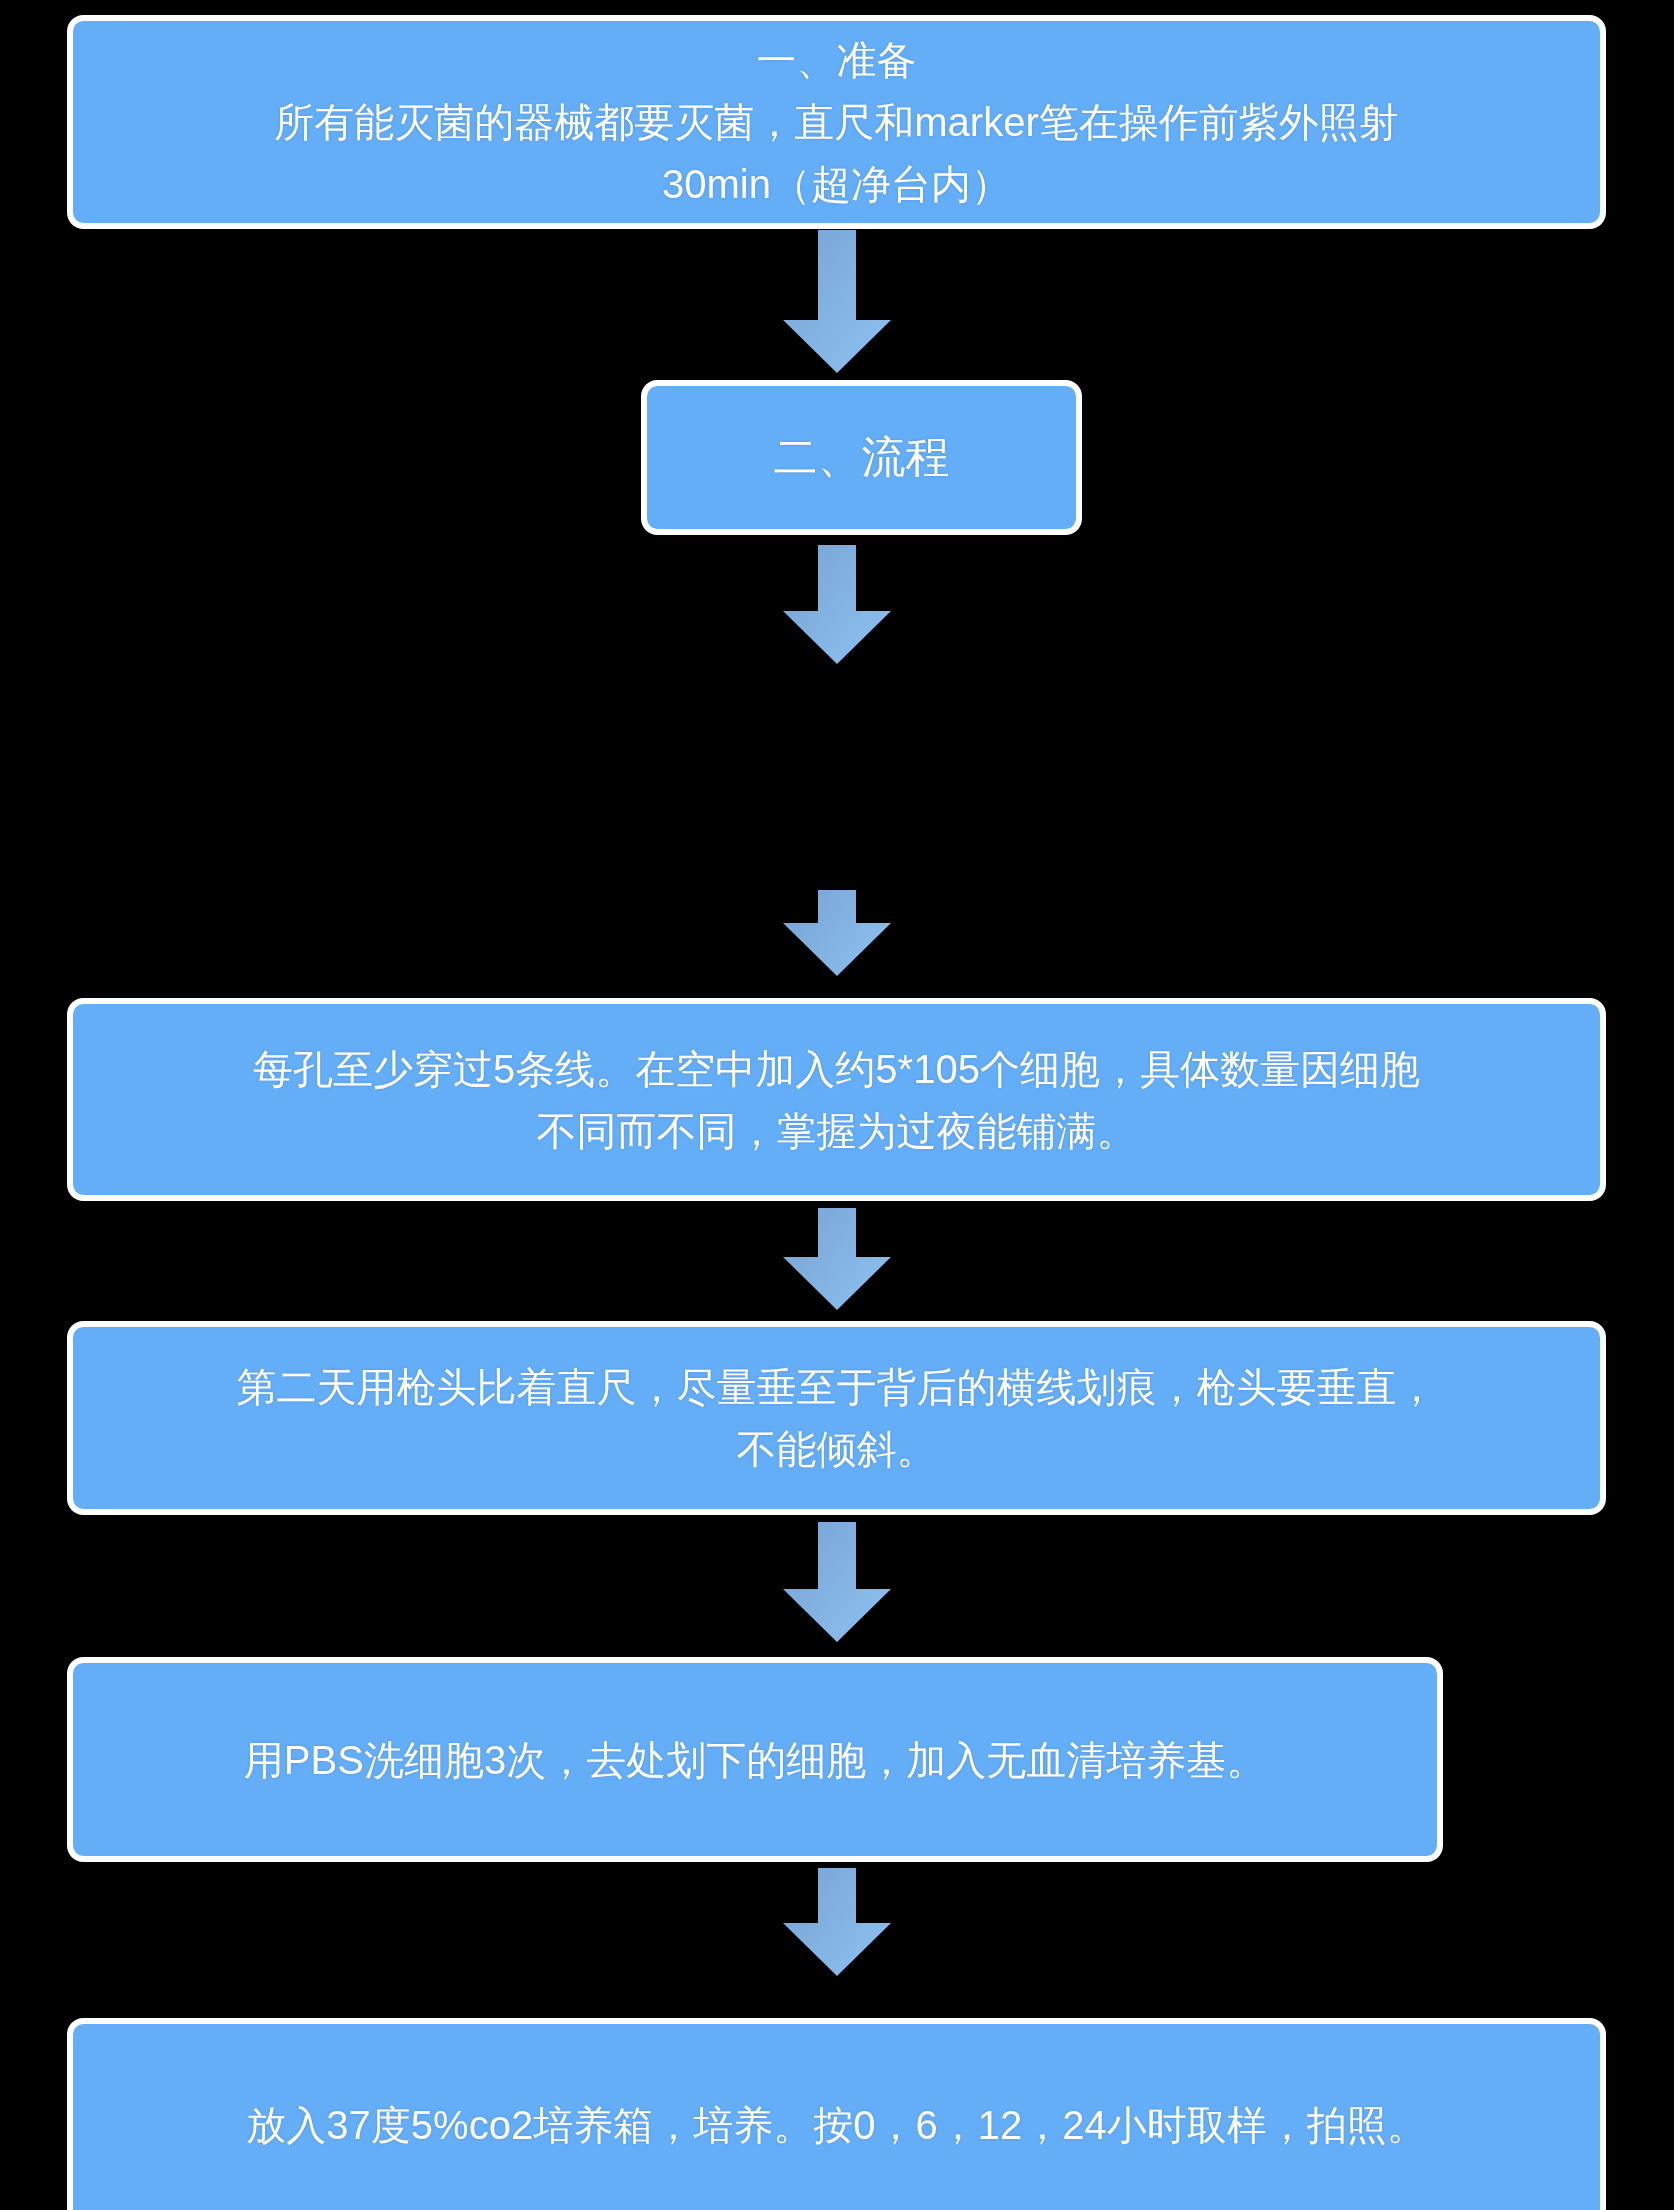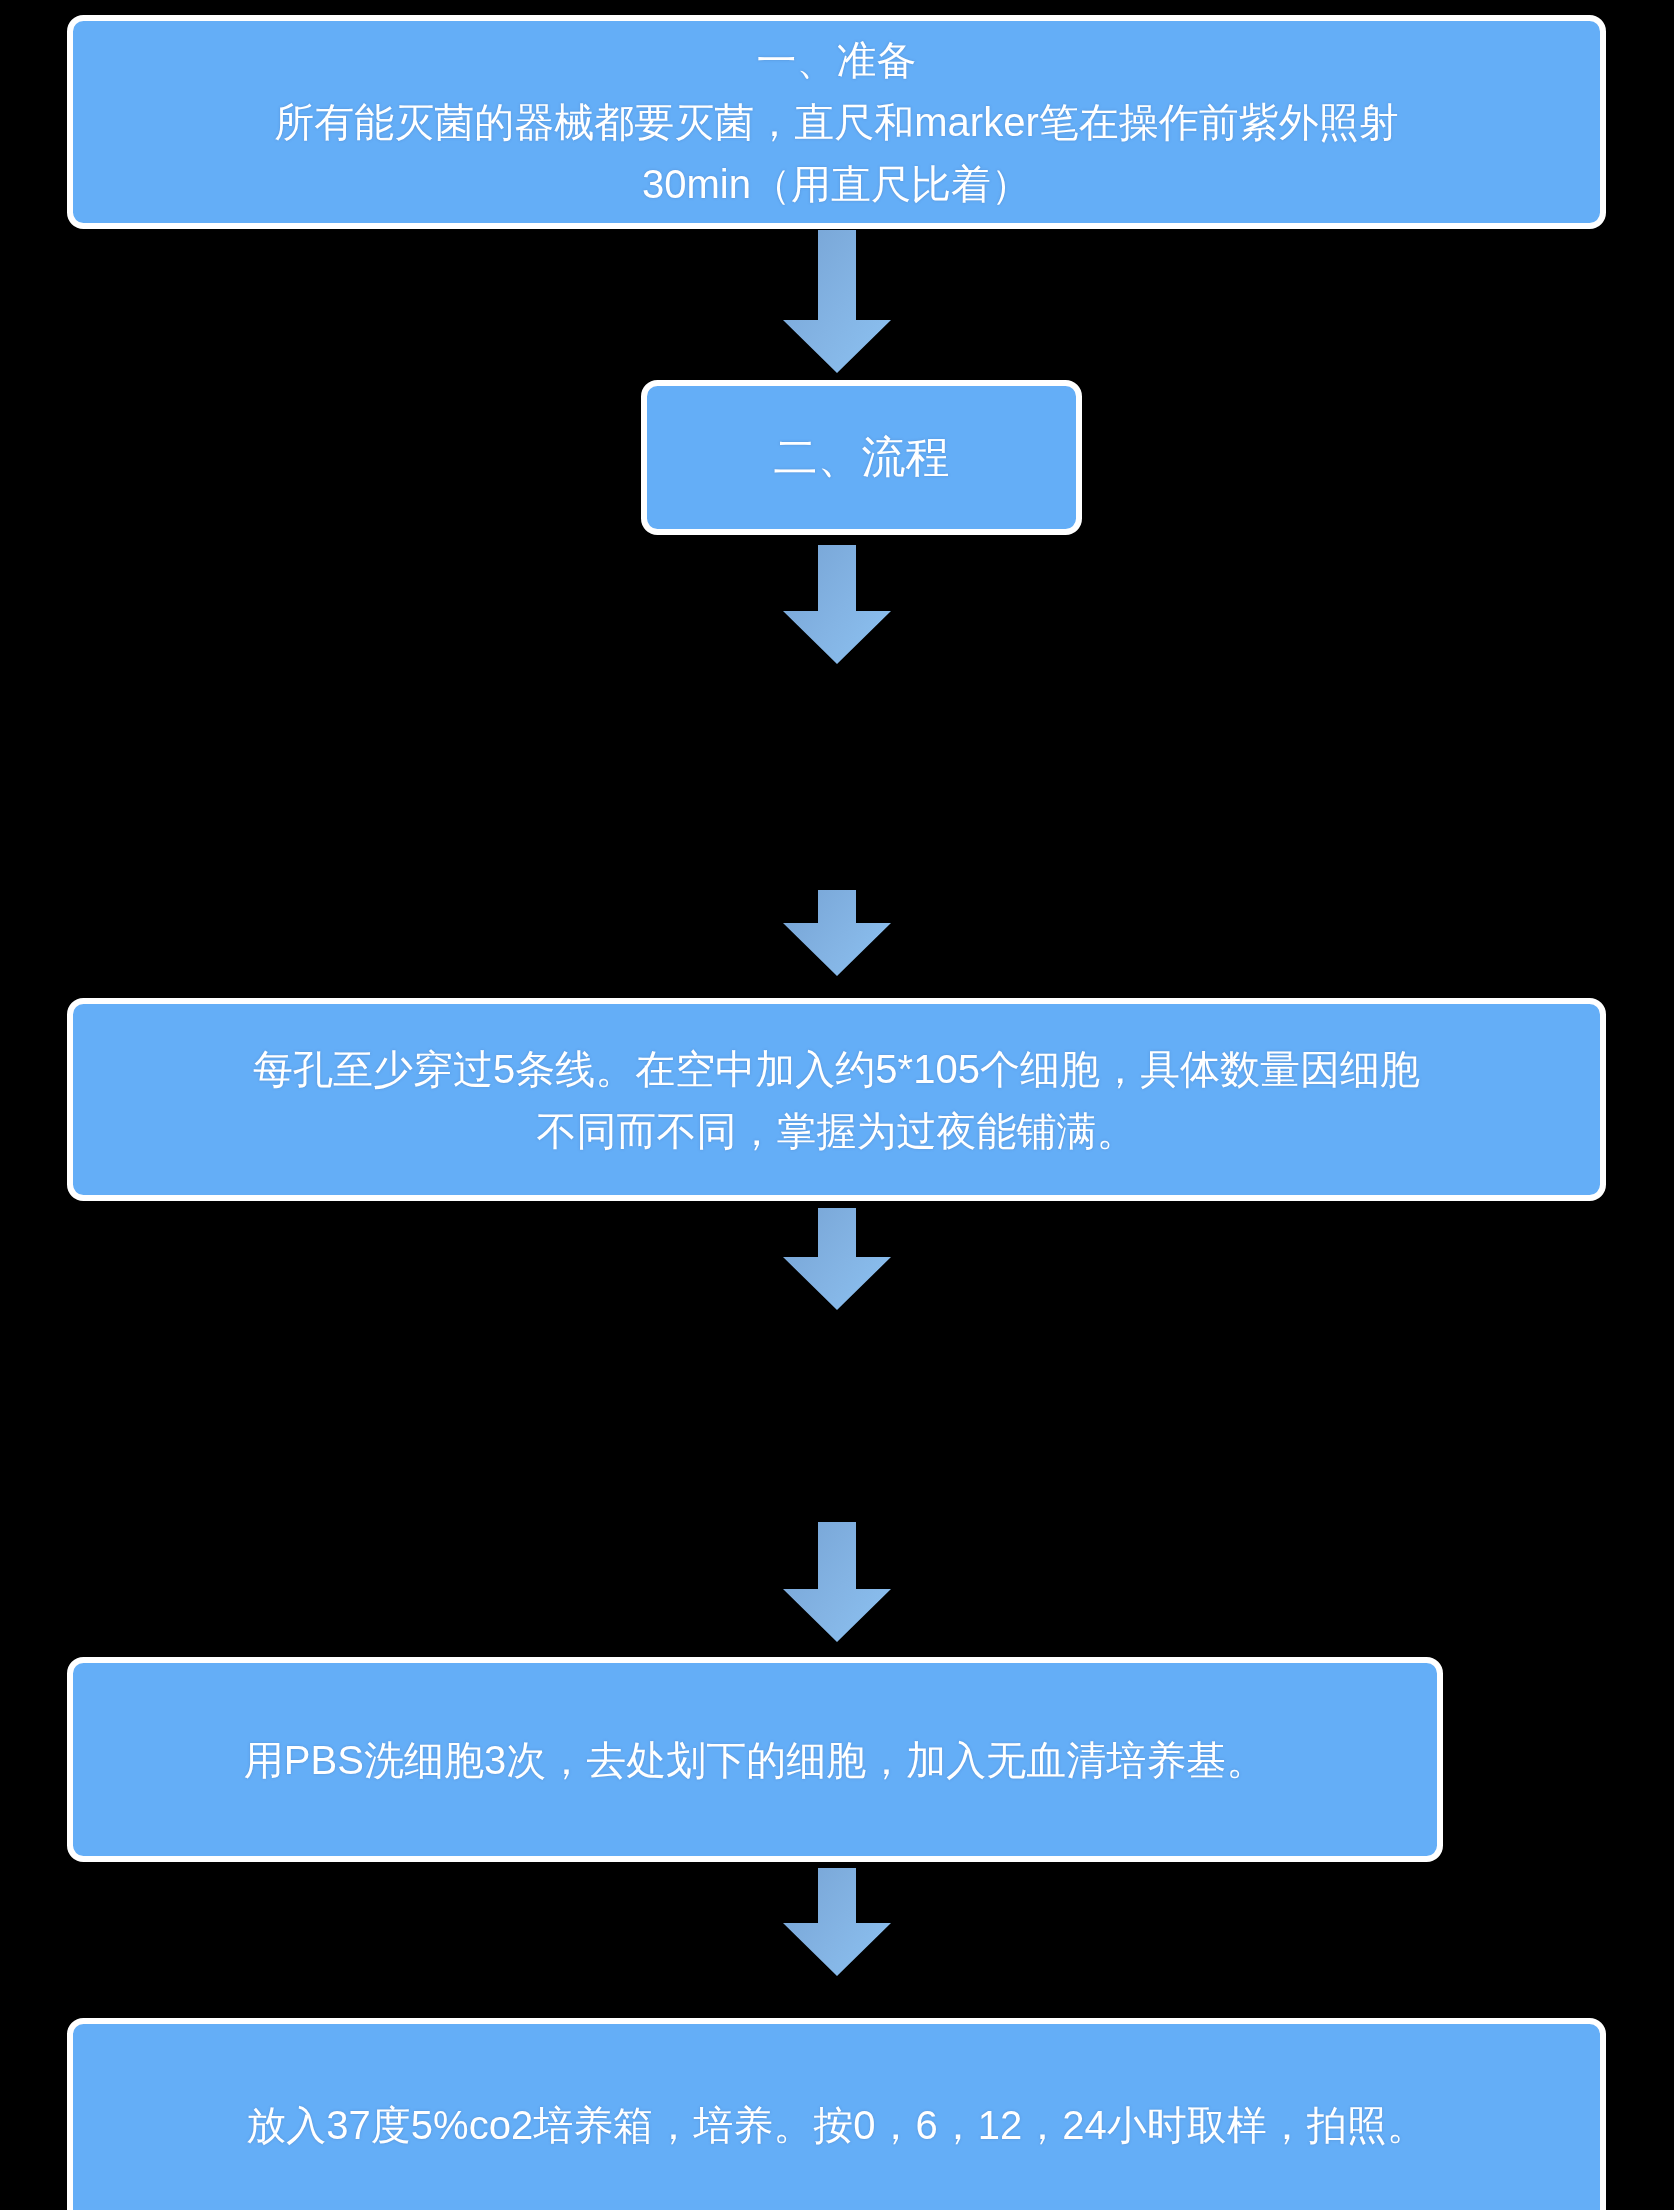--- a/index.html
+++ b/index.html
@@ -69,41 +69,45 @@
   .a6 { left: 783px; top: 1868px; height: 108px; }
 </style>
 </head>
 <body>
 
 <div id="canvas">
 
   <div class="box b1">
     <span class="txt">一、准备
 所有能灭菌的器械都要灭菌，直尺和marker笔在操作前紫外照射
-30min（用直尺比着）</span>
+30min（超净台内）</span>
   </div>
 
   <div class="arrow a1"></div>
 
   <div class="box box--title b2">
     <span class="txt">二、流程</span>
   </div>
 
   <div class="arrow a2"></div>
 
 
   <div class="arrow a3"></div>
 
   <div class="box b4">
     <span class="txt">每孔至少穿过5条线。在空中加入约5*105个细胞，具体数量因细胞
 不同而不同，掌握为过夜能铺满。</span>
   </div>
 
   <div class="arrow a4"></div>
 
+  <div class="box b5">
+    <span class="txt">第二天用枪头比着直尺，尽量垂至于背后的横线划痕，枪头要垂直，
+不能倾斜。</span>
+  </div>
 
   <div class="arrow a5"></div>
 
   <div class="box b6">
     <span class="txt">用PBS洗细胞3次，去处划下的细胞，加入无血清培养基。</span>
   </div>
 
   <div class="arrow a6"></div>
 
   <div class="box b7">

